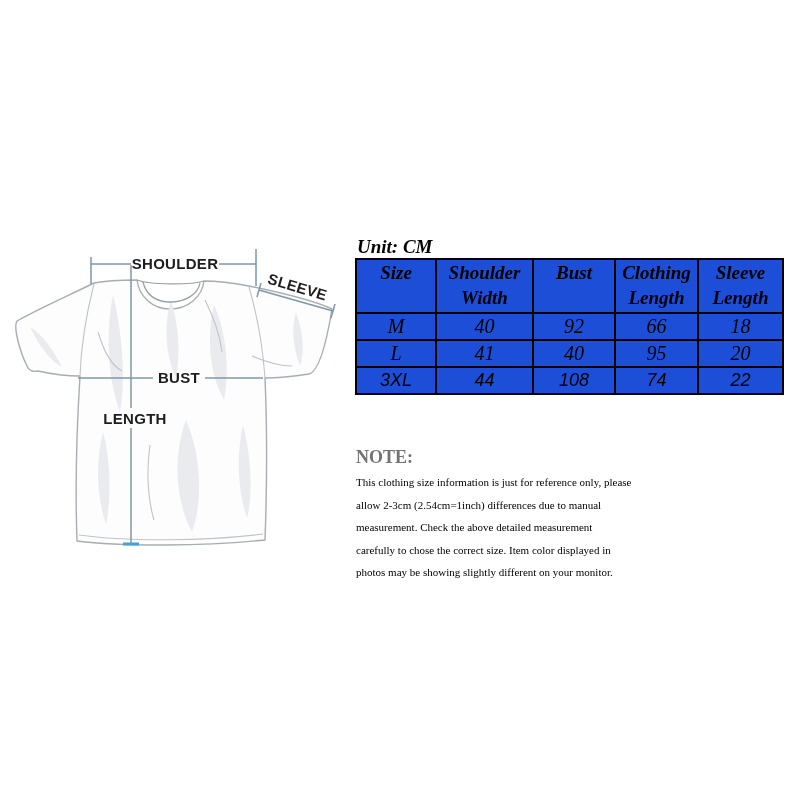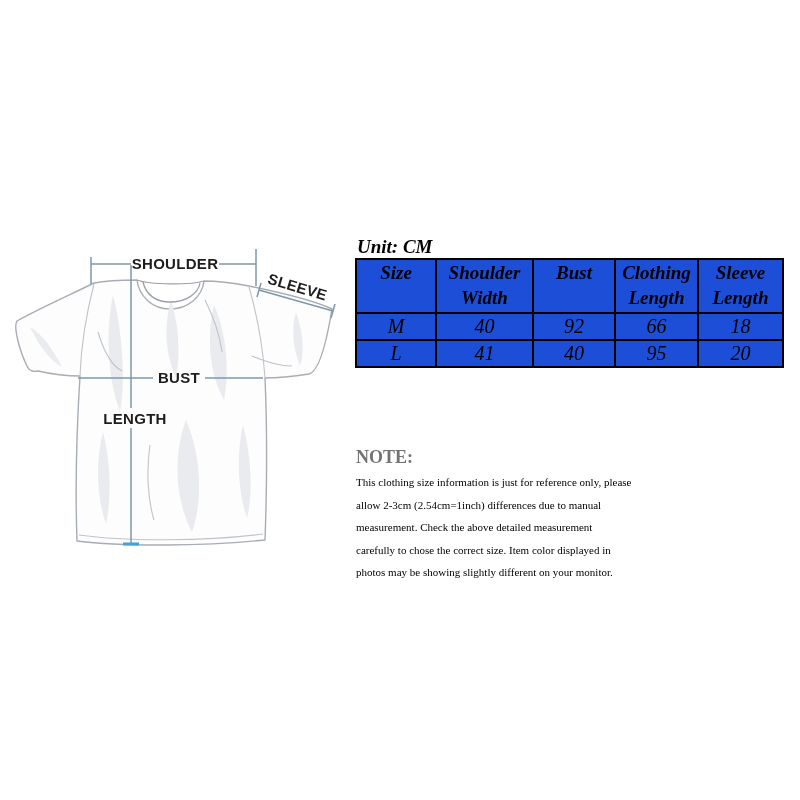--- a/index.html
+++ b/index.html
@@ -196,20 +196,27 @@
           <td>66</td>
           <td>18</td>
         </tr>
         <tr>
           <td>L</td>
           <td>41</td>
           <td>40</td>
           <td>95</td>
           <td>20</td>
         </tr>
+        <tr class="row-sans">
+          <td>3XL</td>
+          <td>44</td>
+          <td>108</td>
+          <td>74</td>
+          <td>22</td>
+        </tr>
       </tbody>
     </table>
   </div>
 
   <div class="note-block">
     <p class="note-heading">NOTE:</p>
     <p class="note-body">This clothing size information is just for reference only, please
 allow 2-3cm (2.54cm=1inch) differences due to manual
 measurement. Check the above detailed measurement
 carefully to chose the correct size. Item color displayed in

